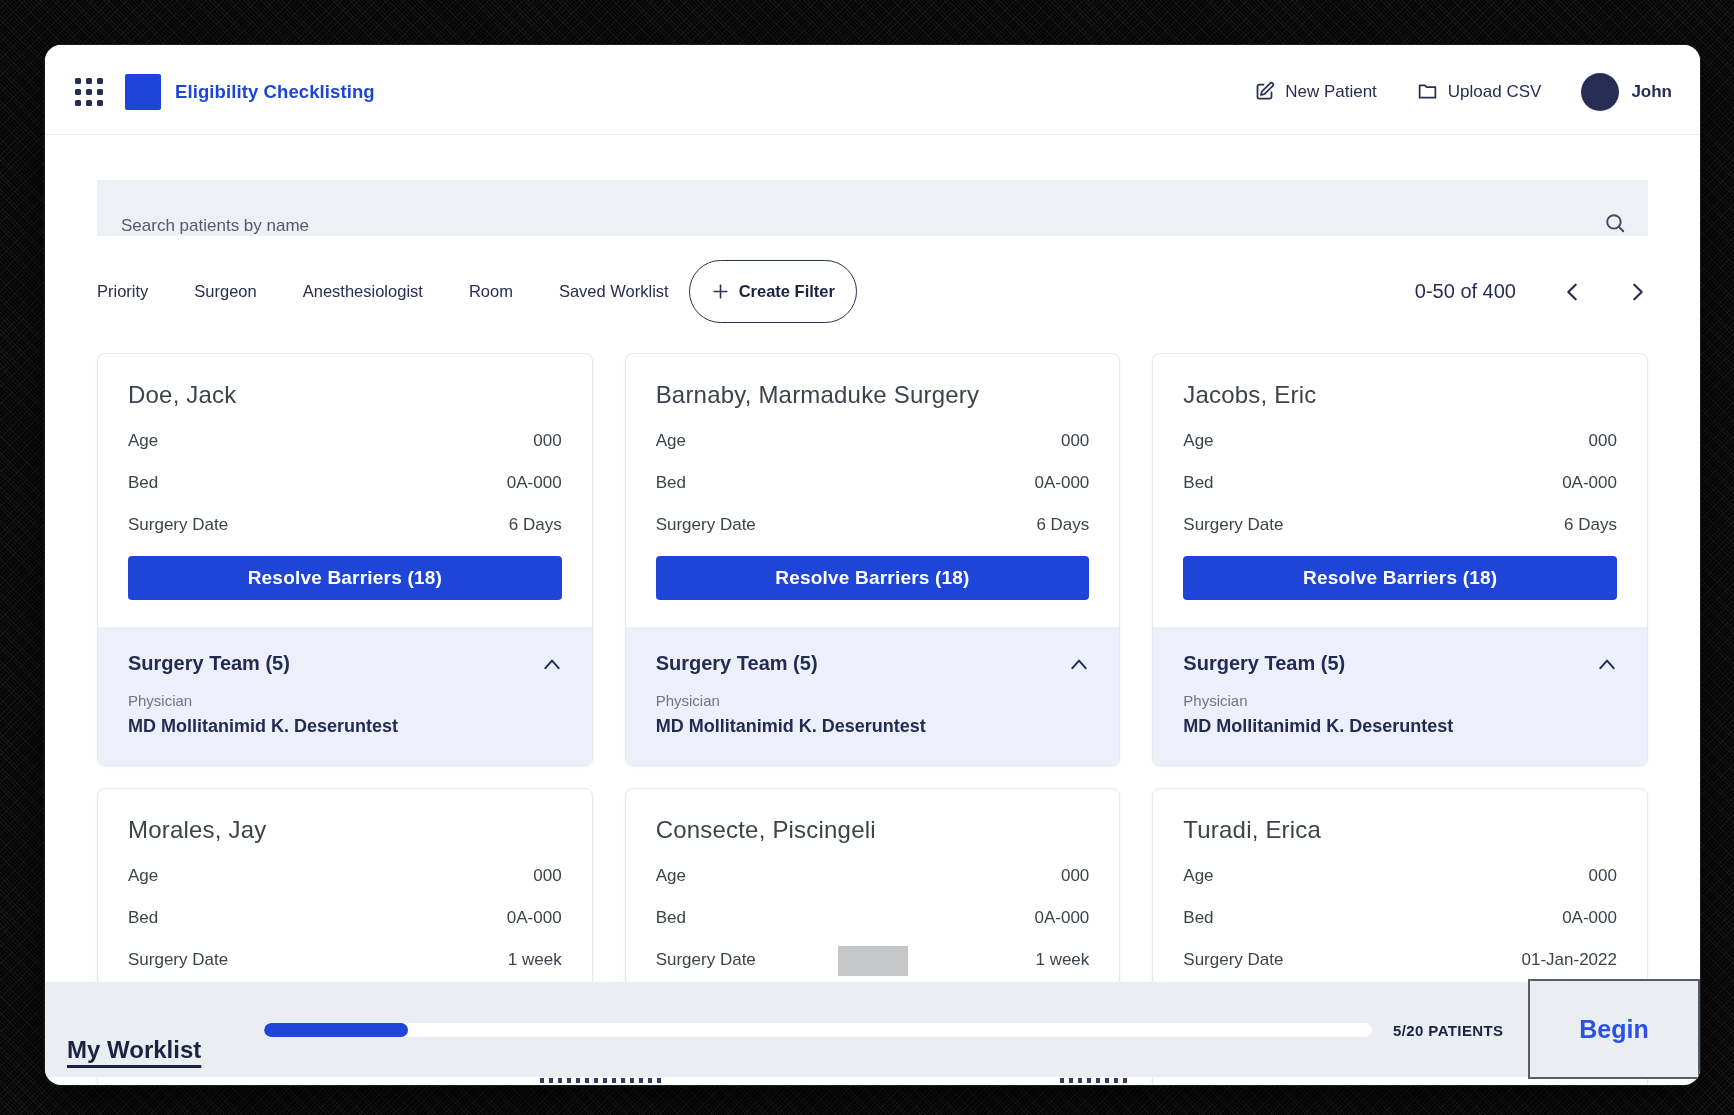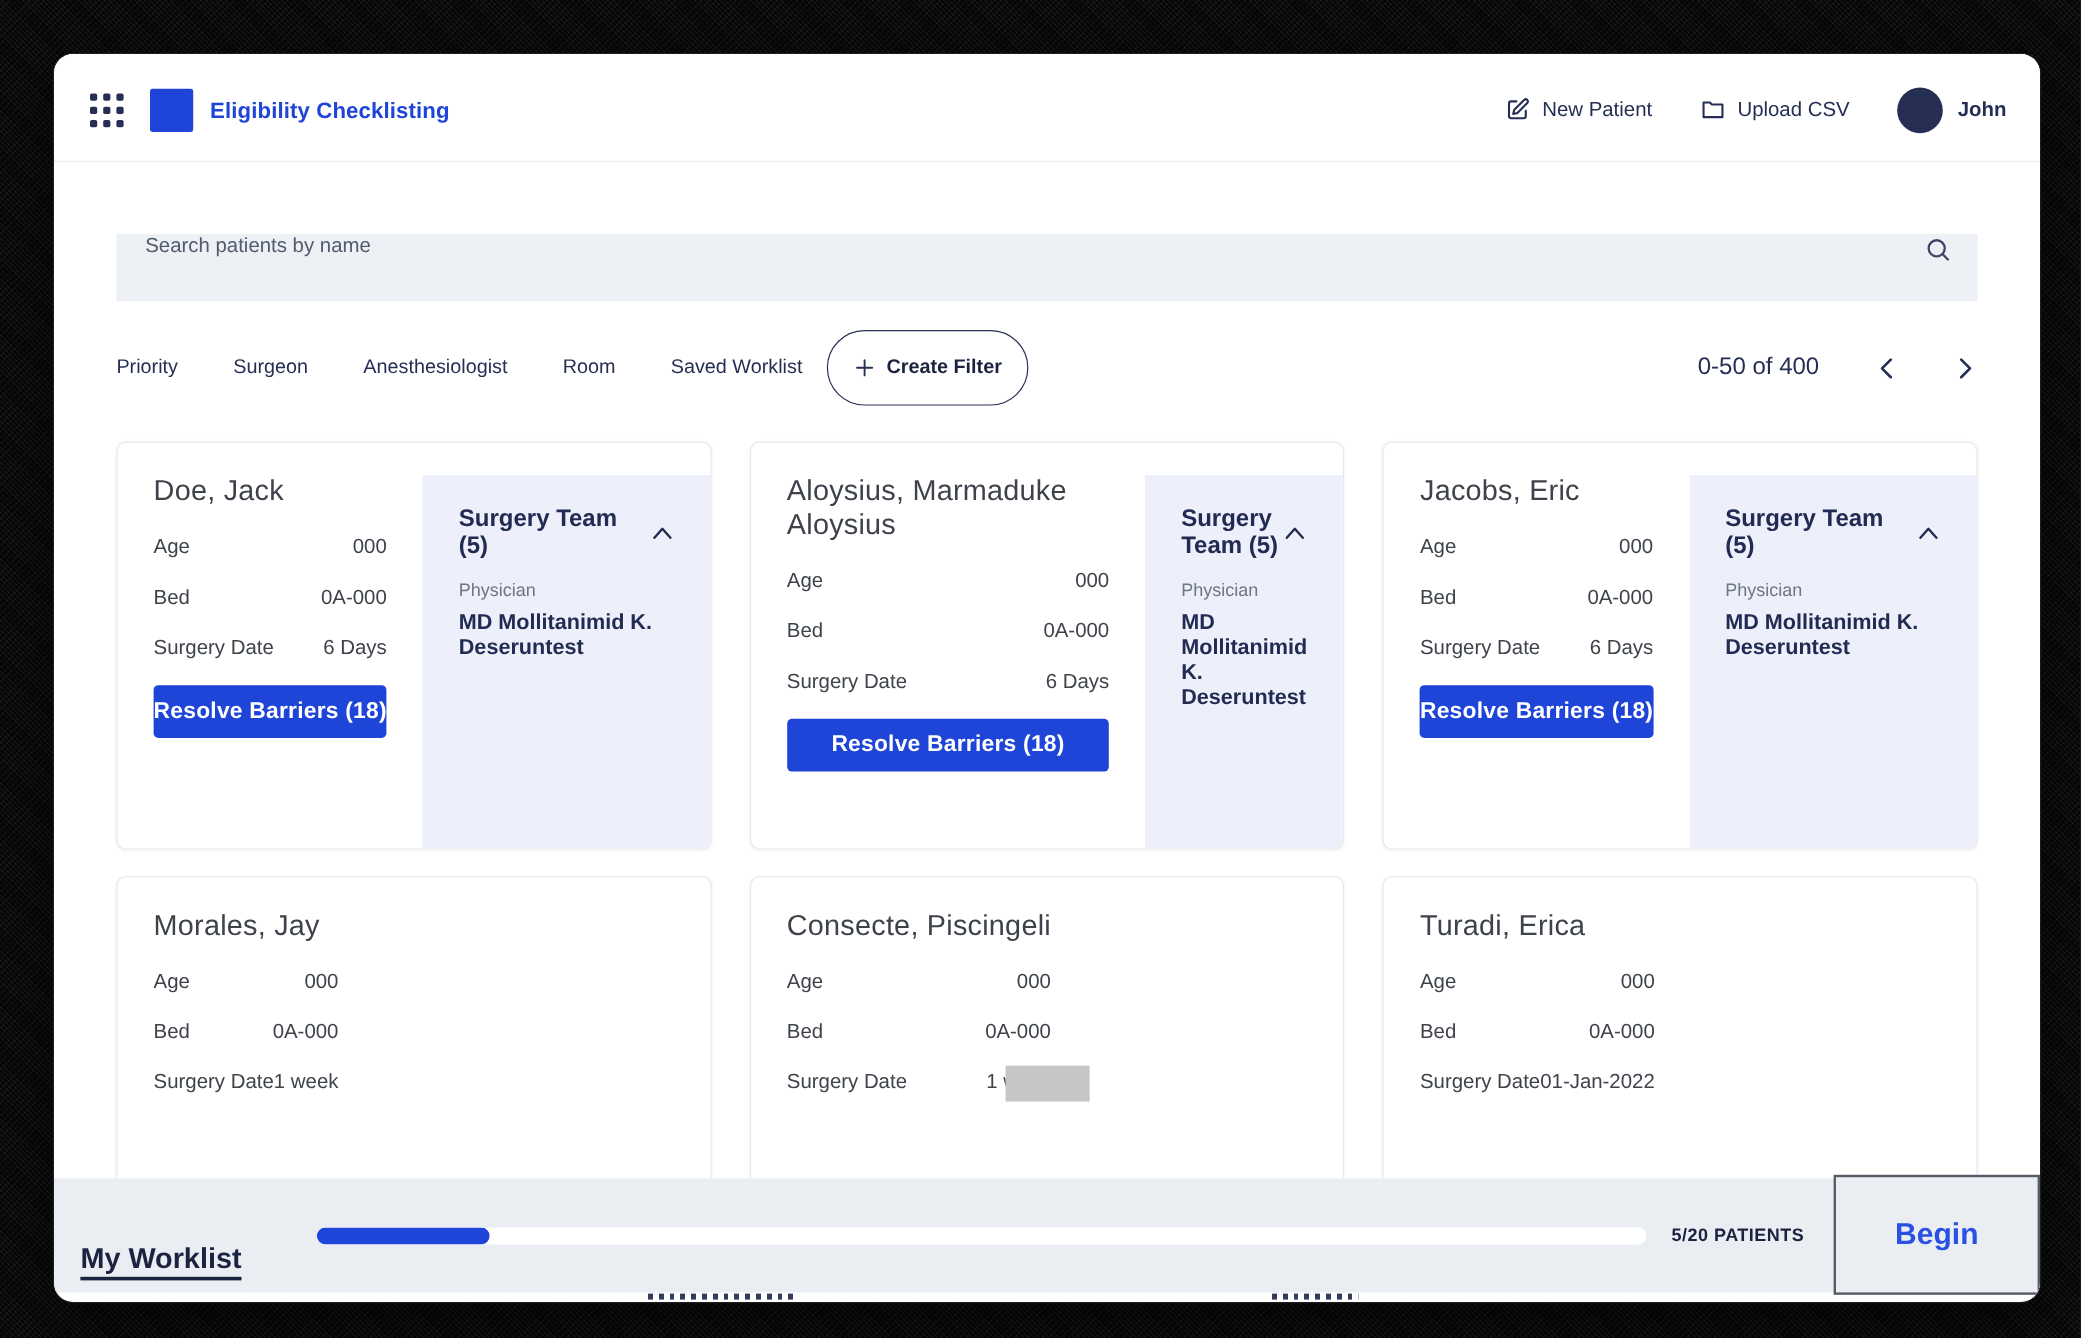--- a/index.html
+++ b/index.html
@@ -45,43 +45,43 @@
   .app-title{color:var(--blue);font-weight:700;font-size:18.5px;margin-left:14px;letter-spacing:.1px;}
   .h-right{display:flex;align-items:center;gap:40px;}
   .h-action{display:flex;align-items:center;gap:10px;color:var(--navy);font-weight:400;font-size:17px;cursor:pointer;}
   .h-action svg{display:block;}
   .user{display:flex;align-items:center;gap:12px;color:var(--navy);font-weight:700;font-size:17px;cursor:pointer;}
   .avatar{width:38px;height:38px;border-radius:50%;background:var(--navy);}
 
   
   .content{position:relative;height:950px;padding:0 52px;overflow:hidden;}
   .search-bar{
-    margin-top:60px;height:56px;background:var(--search-bg);border-radius:0;
-    display:flex;align-items:flex-start;padding:0 20px 0 24px;
+    margin-top:45px;height:56px;background:var(--search-bg);border-radius:0;
+    display:flex;align-items:flex-end;padding:0 20px 0 24px;
   }
   .search-input{flex:1;border:none;outline:none;background:transparent;font-size:17px;color:var(--dark);font-family:inherit;}
   .search-input::placeholder{color:#525a6e;opacity:1;}
 
   .filter-row{margin-top:24px;display:flex;align-items:center;}
   .filter-items{display:flex;align-items:center;gap:46px;}
   .filter-item{color:var(--navy);font-size:16.5px;font-weight:500;cursor:pointer;white-space:nowrap;}
   .create-filter{
     display:flex;align-items:center;gap:9px;margin-left:20px;height:63px;padding:16px 21px;
     border:1.6px solid #2a3254;border-radius:999px;background:#fff;color:#1c2340;
     font-size:16.5px;font-weight:700;cursor:pointer;font-family:inherit;
   }
   .pager{margin-left:auto;display:flex;align-items:flex-end;}
   .pager-range{color:var(--navy);font-size:20px;}
   .pager-btn{background:none;border:none;cursor:pointer;margin-left:46px;padding:0;display:flex;align-items:center;}
 
   
   .grid{margin-top:30px;display:grid;grid-template-columns:repeat(3,1fr);column-gap:32px;row-gap:22px;}
   .card{
     background:#fff;border:1px solid #e7e9ee;border-radius:8px;overflow:hidden;
-    box-shadow:0 1px 3px rgba(27,31,45,.06);display:flex;flex-direction:row;min-height:340px;
+    box-shadow:0 1px 3px rgba(27,31,45,.06);display:flex;flex-direction:column;min-height:340px;
   }
   .card-body{padding:27px 30px 0;}
   .card-title{font-size:24px;color:var(--dark);letter-spacing:.2px;}
   .info-row{display:flex;justify-content:space-between;margin-top:22px;font-size:17px;position:relative;}
   .info-row:first-of-type{margin-top:27px;}
   .info-label{color:var(--dark);font-weight:500;}
   .info-value{color:var(--dark);}
   .redacted{position:absolute;left:182px;top:-4px;width:70px;height:30px;background:var(--redacted);}
   .resolve-btn{
     margin-top:21px;width:100%;height:44px;background:var(--blue);color:#fff;border:none;border-radius:4px;
@@ -235,21 +235,21 @@
           <polyline points="4 13 12 4 20 13"></polyline>
         </svg>
       </div>
       <div class="team-role">Physician</div>
       <div class="team-member">MD Mollitanimid K. Deseruntest</div>
     </div>
   </div>
 
   <div class="card">
     <div class="card-body">
-      <div class="card-title">Aloysius, Marmaduke Aloysius</div>
+      <div class="card-title">Barnaby, Marmaduke Surgery</div>
       <div class="info-row">
         <span class="info-label">Age</span>
         <span class="info-value">000</span>
       </div>
       <div class="info-row">
         <span class="info-label">Bed</span>
         <span class="info-value">0A-000</span>
       </div>
       <div class="info-row">
         <span class="info-label">Surgery Date</span>

